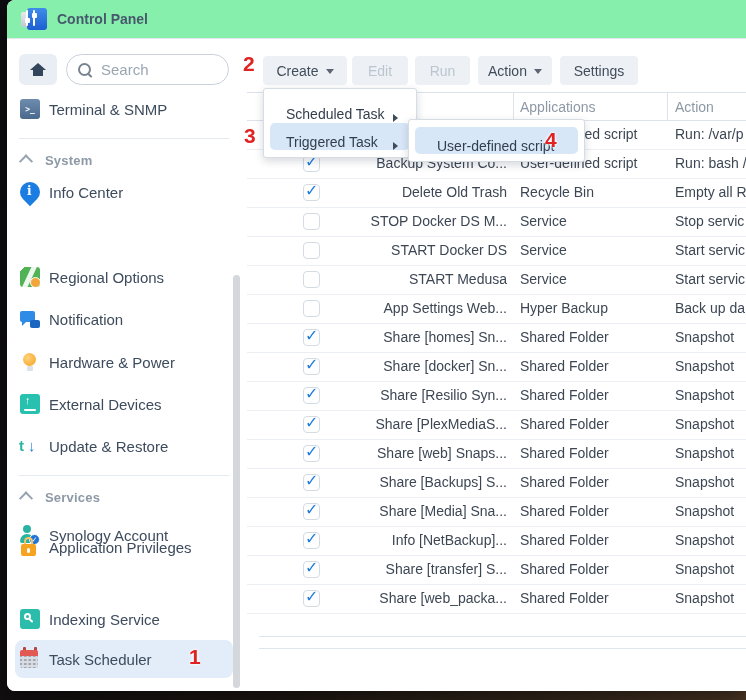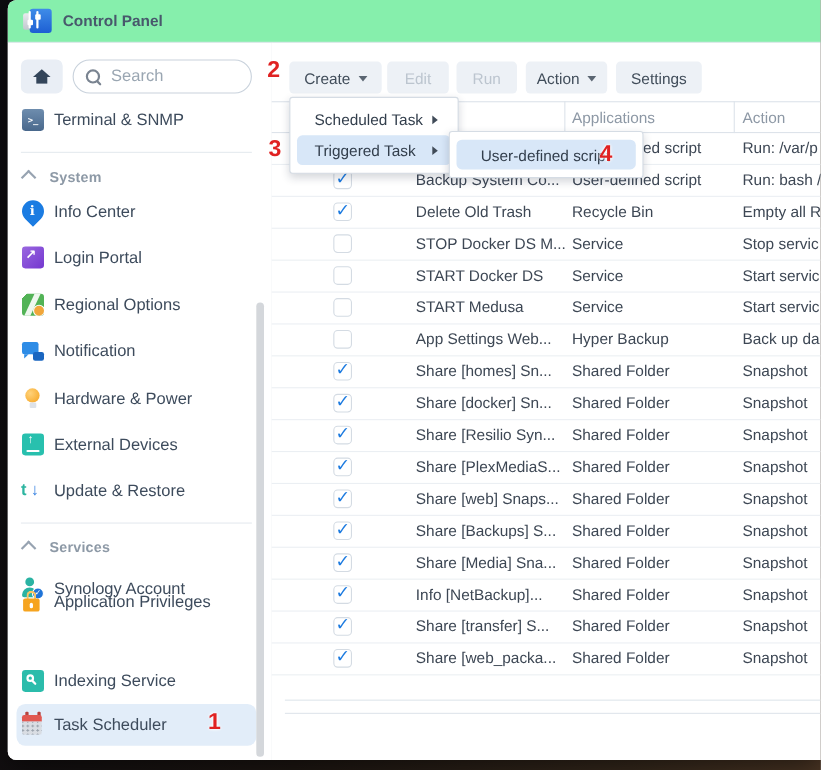--- a/index.html
+++ b/index.html
@@ -75,27 +75,27 @@
     font-size:14px;color:#414d5a;font-family:inherit;display:flex;align-items:center;justify-content:center;gap:7px;cursor:pointer;box-sizing:border-box;}
   .btn.disabled{color:#bcc5cf;cursor:default;}
   .caret{width:0;height:0;border-left:4px solid transparent;border-right:4px solid transparent;border-top:5px solid #5b6672;margin-top:2px;}
   .thead{position:absolute;left:0;right:0;top:53px;height:29px;border-top:1px solid #dde3ea;border-bottom:1px solid #dde3ea;box-sizing:border-box;}
   .thead .col{position:absolute;top:6px;font-size:14px;color:#8d98a5;cursor:pointer;text-align:right;}
   .vdiv{position:absolute;top:53px;height:29px;width:1px;background:#dde3ea;}
   .trow{position:absolute;left:0;right:0;height:29px;border-bottom:1px solid #ebeff3;box-sizing:border-box;font-size:14px;color:#3d4754;}
   .trow span{position:absolute;top:5px;white-space:nowrap;overflow:hidden;}
   .cb{position:absolute;left:56px;top:5px;width:17px;height:17px;background:#fff;border:1px solid #d4dbe3;border-radius:4px;box-sizing:border-box;cursor:pointer;}
   .cb.checked::after{content:"✓";position:absolute;left:1px;top:-4px;color:#1d7be0;font-size:16px;font-weight:bold;}
-  .c-name{left:131px;width:143px;}
+  .c-name{left:117px;width:143px;text-align:right;}
   .c-app{left:273px;width:140px;}
   .c-act{left:428px;width:90px;}
   .botline{position:absolute;left:12px;right:0;height:1px;background:#dfe5ec;}
   
   .menu{position:absolute;background:#fff;border:1px solid #d5dce4;border-radius:3px;box-shadow:0 3px 8px rgba(30,40,60,.18);z-index:30;}
-  .menu-item{position:absolute;left:6px;right:6px;height:27px;border-radius:5px;display:flex;align-items:center;font-size:14px;color:#323e4c;cursor:pointer;padding-left:16px;}
+  .menu-item{position:absolute;left:6px;right:6px;height:27px;border-radius:5px;display:flex;align-items:flex-end;font-size:14px;color:#323e4c;cursor:pointer;padding-left:16px;}
   .menu-item .arr{position:absolute;right:12px;width:0;height:0;border-top:4px solid transparent;border-bottom:4px solid transparent;border-left:5px solid #404b58;}
   .menu-item.hl{background:#d8e7f8;}
   
   .ann{position:absolute;z-index:50;color:#e02222;font-size:21px;font-weight:bold;text-shadow:0 0 3px #fff,0 0 3px #fff;}
 </style>
 </head>
 <body>
 
 <div class="win">
 
@@ -130,24 +130,20 @@
     <div class="sb-group" style="top:109px">
       <span class="chev"></span>
       <span class="glbl">System</span>
     </div>
 
     <div class="sb-item" style="top:135px">
       <span class="ic i-info">
           <span>i</span>
         </span>
       <span class="lbl">Info Center</span>
-    </div>
-    <div class="sb-item" style="top:177px">
-      <span class="ic i-login"></span>
-      <span class="lbl">Login Portal</span>
     </div>
     <div class="sb-item" style="top:220px">
       <span class="ic i-region"></span>
       <span class="lbl">Regional Options</span>
     </div>
     <div class="sb-item" style="top:262px">
       <span class="ic i-notif">
           <span class="b1"></span>
           <span class="b2"></span>
         </span>

